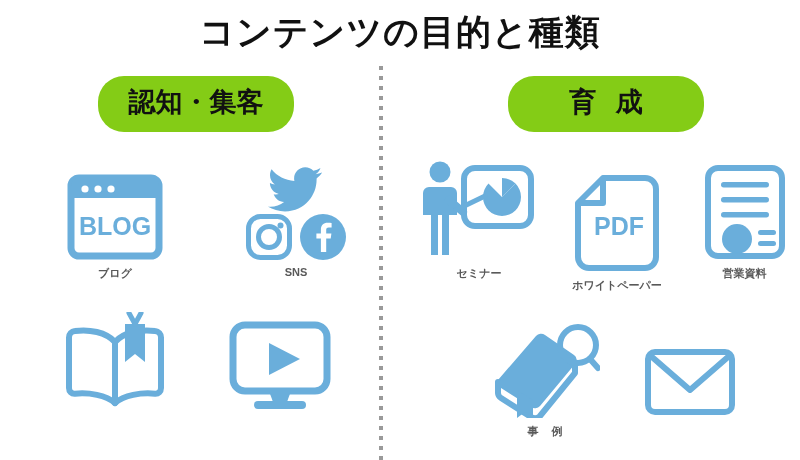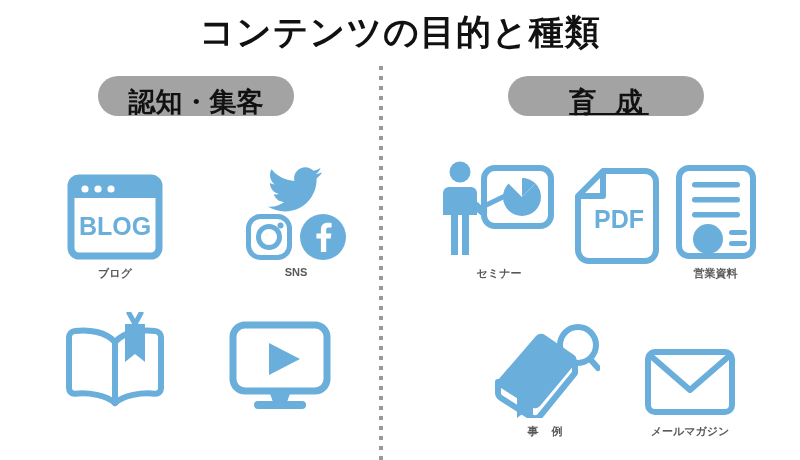--- a/index.html
+++ b/index.html
@@ -37,32 +37,32 @@
     width: 4px;
     height: 394px;
     background-image: linear-gradient(to bottom, #9a9a9a 0px, #9a9a9a 4px, rgba(255,255,255,0) 4px, rgba(255,255,255,0) 10px);
     background-size: 4px 10px;
     background-repeat: repeat-y;
   }
 
   
   .pill {
     position: absolute;
-    background: #a3a3a3;
+    background: #84cc16;
     border-radius: 26px;
-    height: 40px;
+    height: 56px;
     line-height: 52px;
     text-align: center;
     font-size: 27px;
     font-weight: bold;
     color: #111111;
   }
   .pill-left  { left: 98px;  top: 76px;  width: 196px; }
   .pill-right { left: 508px; top: 76px;  width: 196px; }
-  .pill-right .pill-text { letter-spacing: 6px; padding-left: 6px; text-decoration: underline; }
+  .pill-right .pill-text { letter-spacing: 6px; padding-left: 6px; }
 
   
   .cell {
     position: absolute;
     text-align: center;
   }
   .icon-box {
     height: 100px;
     display: flex;
     align-items: flex-end;
@@ -77,23 +77,23 @@
   }
   .spaced { letter-spacing: 5px; padding-left: 5px; }
 
   
   .c-blog  { left: 45px;  top: 160px; width: 140px; }
   .c-sns   { left: 226px; top: 160px; width: 140px; }
   .c-book  { left: 45px;  top: 312px; width: 140px; }
   .c-video { left: 210px; top: 312px; width: 140px; }
 
   
-  .c-seminar { left: 430px; top: 160px; width: 138px; }
-  .c-wp      { left: 547px; top: 165px; width: 140px; }
-  .c-sales   { left: 663px; top: 160px; width: 105px; }
+  .c-seminar { left: 410px; top: 160px; width: 138px; }
+  .c-wp      { left: 547px; top: 172px; width: 140px; }
+  .c-sales   { left: 692px; top: 160px; width: 105px; }
   .c-case    { left: 480px; top: 318px; width: 130px; }
   .c-mail    { left: 615px; top: 318px; width: 150px; }
 
   svg { display: block; }
 </style>
 </head>
 <body>
 
 <div class="page-title">コンテンツの目的と種類</div>
 
@@ -189,20 +189,21 @@
 </div>
 
 <div class="cell c-wp">
   <div class="icon-box">
     <svg width="88" height="98" viewBox="0 0 88 98" aria-hidden="true">
       <path d="M30 4 H72 a11 11 0 0 1 11 11 V83 a11 11 0 0 1 -11 11 H16 a11 11 0 0 1 -11 -11 V29 Z" fill="none" stroke="#6aaedb" stroke-width="6" stroke-linejoin="round"></path>
       <path d="M30 4 V29 H5" fill="none" stroke="#6aaedb" stroke-width="6" stroke-linejoin="round"></path>
       <text x="46" y="61" font-family="Liberation Sans, sans-serif" font-size="25" font-weight="bold" fill="#6aaedb" text-anchor="middle">PDF</text>
     </svg>
   </div>
+  <div class="cell-label">ホワイトペーパー</div>
 </div>
 
 <div class="cell c-sales">
   <div class="icon-box">
     <svg width="82" height="96" viewBox="0 0 82 96" aria-hidden="true">
       <rect x="4" y="4" width="74" height="88" rx="10" ry="10" fill="none" stroke="#6aaedb" stroke-width="6"></rect>
       <rect x="17" y="18" width="48" height="5.5" rx="2.7" fill="#6aaedb"></rect>
       <rect x="17" y="33" width="48" height="5.5" rx="2.7" fill="#6aaedb"></rect>
       <rect x="17" y="48" width="48" height="5.5" rx="2.7" fill="#6aaedb"></rect>
 
@@ -230,14 +231,13 @@
   <div class="cell-label spaced">事 例</div>
 </div>
 
 <div class="cell c-mail">
   <div class="icon-box">
     <svg width="92" height="72" viewBox="0 0 92 72" aria-hidden="true">
       <rect x="4" y="6" width="84" height="60" rx="7" ry="7" fill="none" stroke="#6aaedb" stroke-width="6"></rect>
       <path d="M8 11 L46 44 L84 11" fill="none" stroke="#6aaedb" stroke-width="6" stroke-linejoin="round" stroke-linecap="round"></path>
     </svg>
   </div>
-  <div class="cell-label">メールマガジン</div>
 </div>
 
 </body></html>

